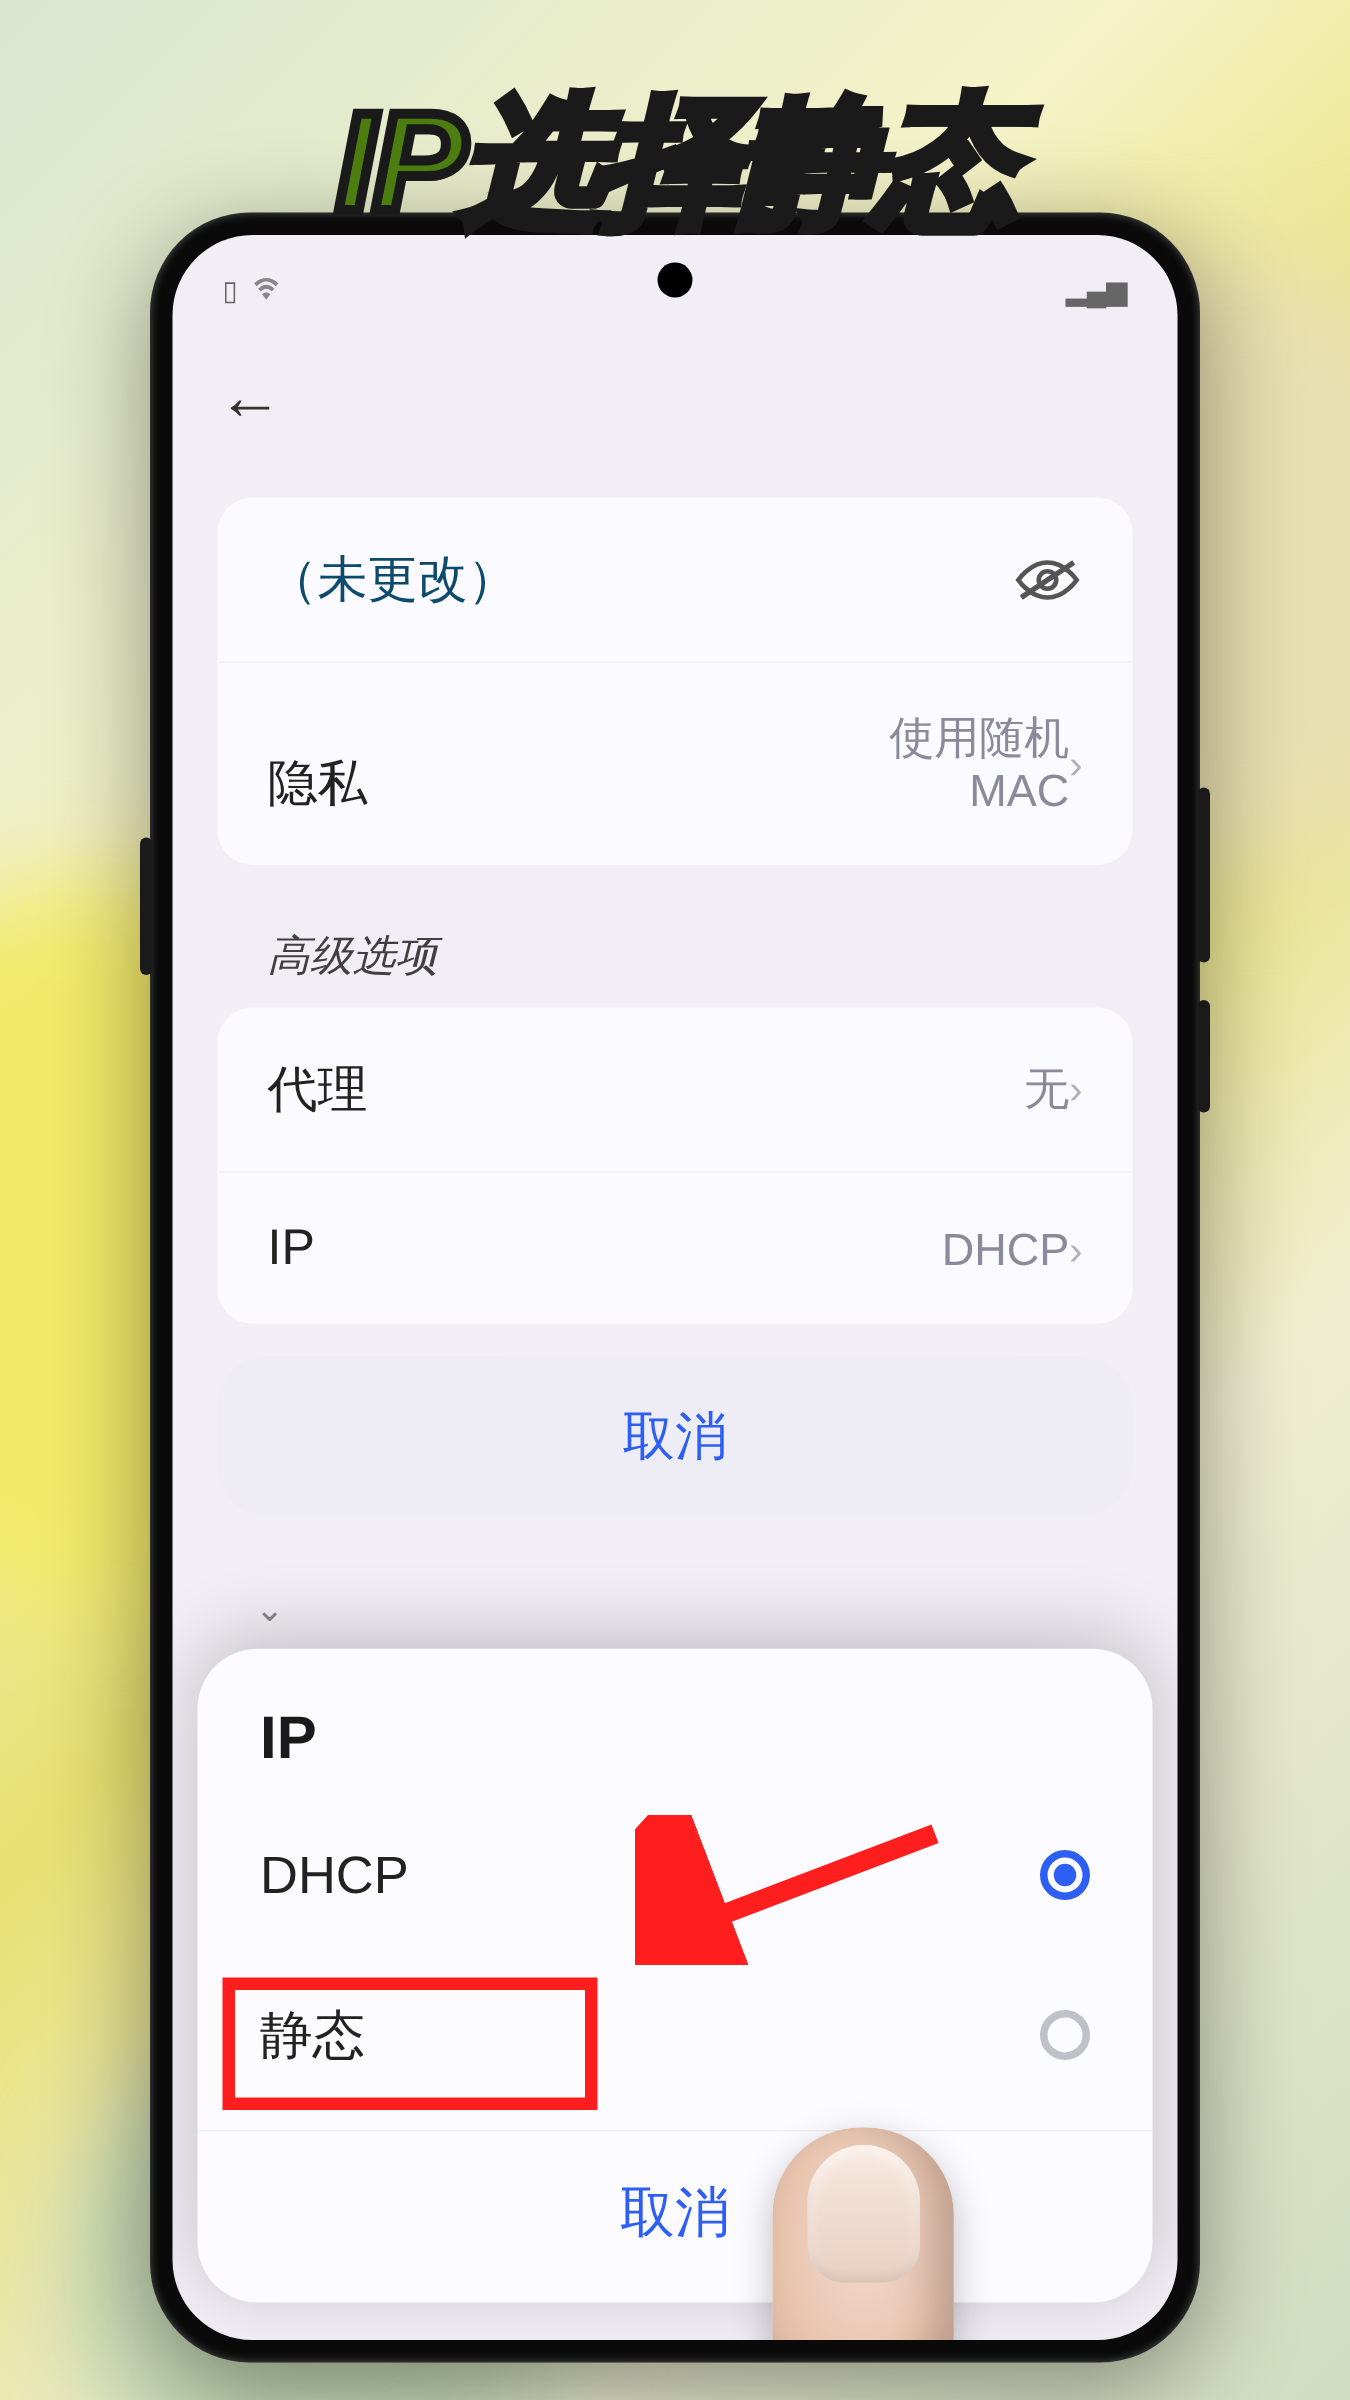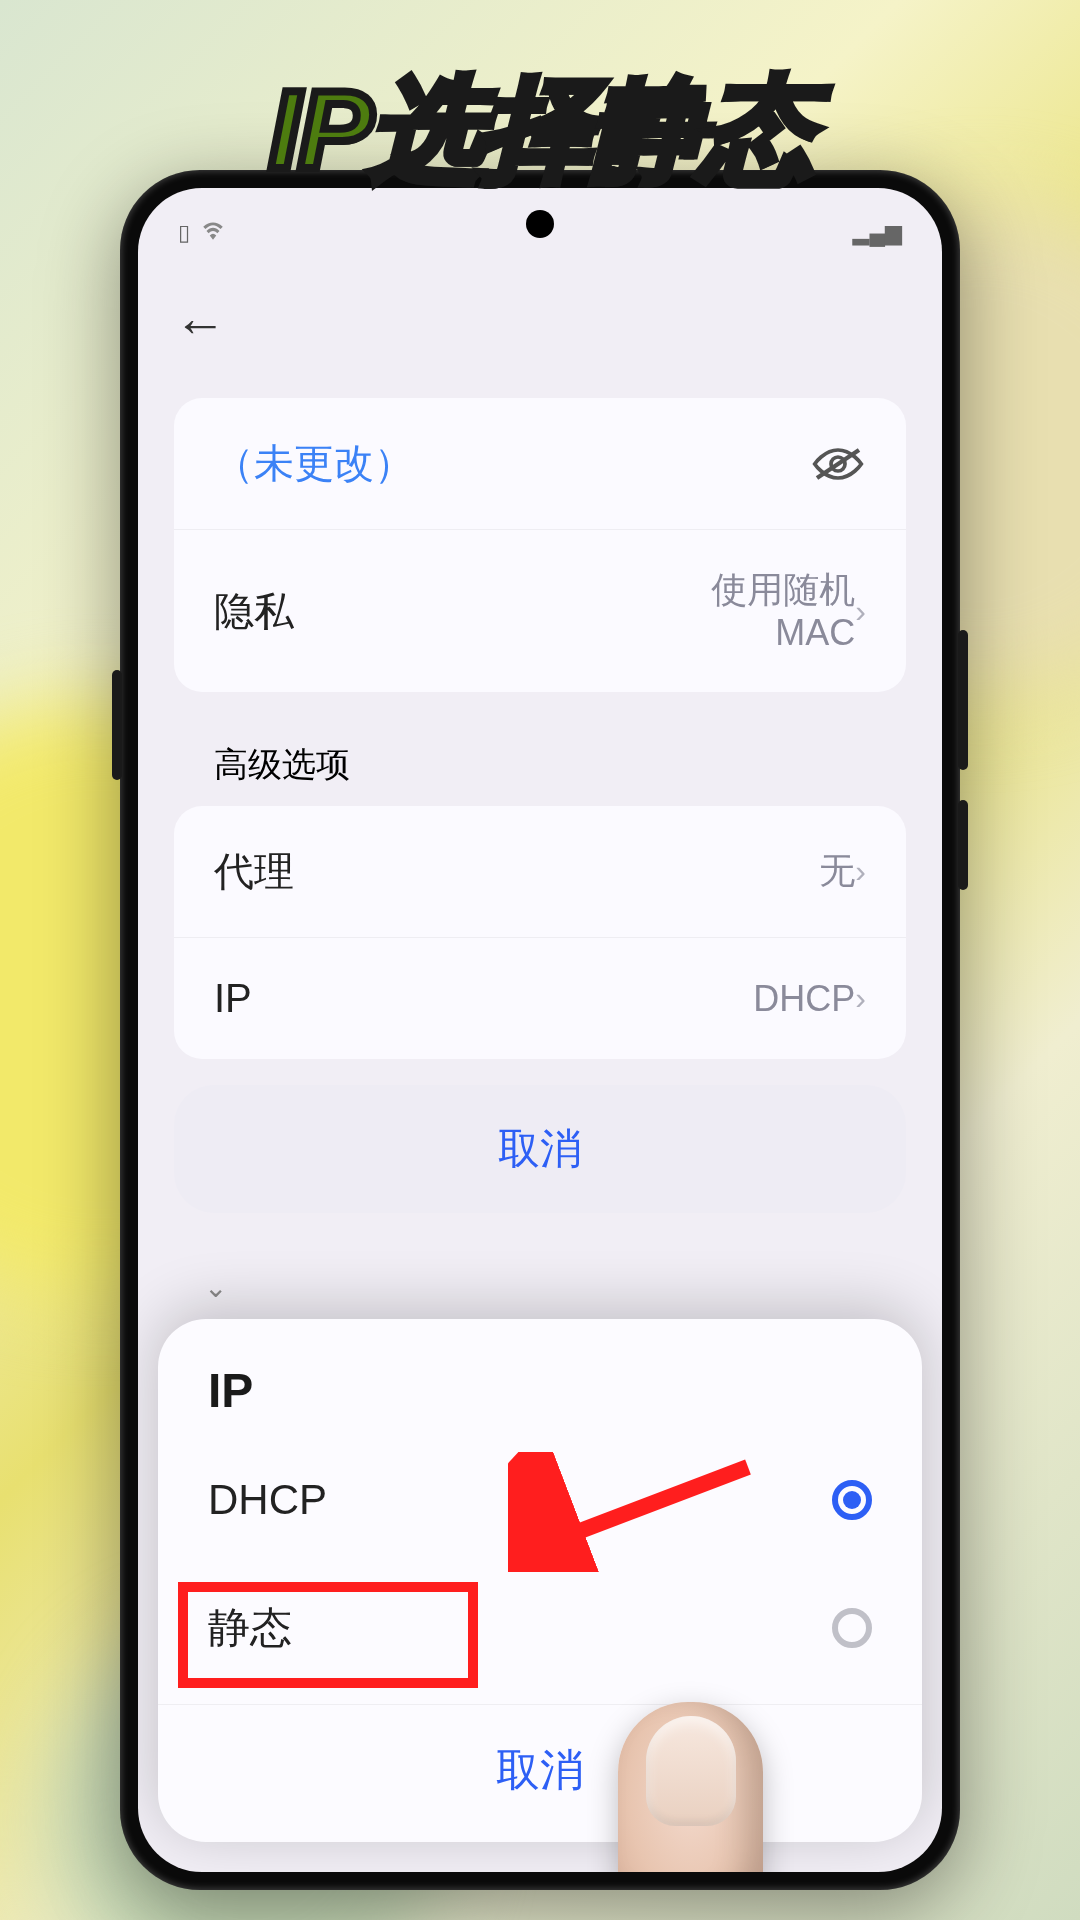--- a/index.html
+++ b/index.html
@@ -100,24 +100,24 @@
     overflow: hidden;
   }
   .row {
     display: flex;
     justify-content: space-between;
     align-items: center;
     padding: 38px 40px;
     font-size: 40px;
     color: #222;
   }
-  .row + .row { border-top: 1px solid rgba(0,0,0,0.05); }
+  .row + .row { border-top: 1px solid rgba(0,0,0,0.05); align-items: flex-end; }
   .row .value { color: #8a8a9a; font-size: 36px; display: flex; align-items: center; gap: 0; text-align: right; }
   .chev { color: #b0b0bc; font-size: 32px; }
-  .section-label { font-size: 34px; color: #000000; padding: 24px 40px 18px 40px; }
+  .section-label { font-size: 34px; color: #404040; padding: 24px 40px 18px 40px; font-style: italic; }
 
   .eye {
     width: 56px; height: 40px; position: relative; color: #555;
   }
   .eye svg { width: 100%; height: 100%; }
 
   .btn-row {
     display: flex;
     gap: 28px;
     margin-top: 20px;
@@ -303,21 +303,21 @@
       </div>
     </div>
 
     <div class="content">
       <div class="back-row">
         <span class="back-arrow">←</span>
       </div>
 
       <div class="card">
         <div class="row">
-          <span style="color:#3b82f6">（未更改）</span>
+          <span style="color:#0c4a6e">（未更改）</span>
           <span class="eye">
             <svg viewBox="0 0 24 16">
                 <path d="M12 2C6 2 2 8 2 8s4 6 10 6 10-6 10-6-4-6-10-6zm0 9a3 3 0 110-6 3 3 0 010 6z" fill="none" stroke="#555" stroke-width="1.6"></path>
                 <line x1="3" y1="14" x2="21" y2="2" stroke="#555" stroke-width="1.8"></line>
               </svg>
           </span>
         </div>
         <div class="row">
           <span>隐私</span>
           <span class="value">

